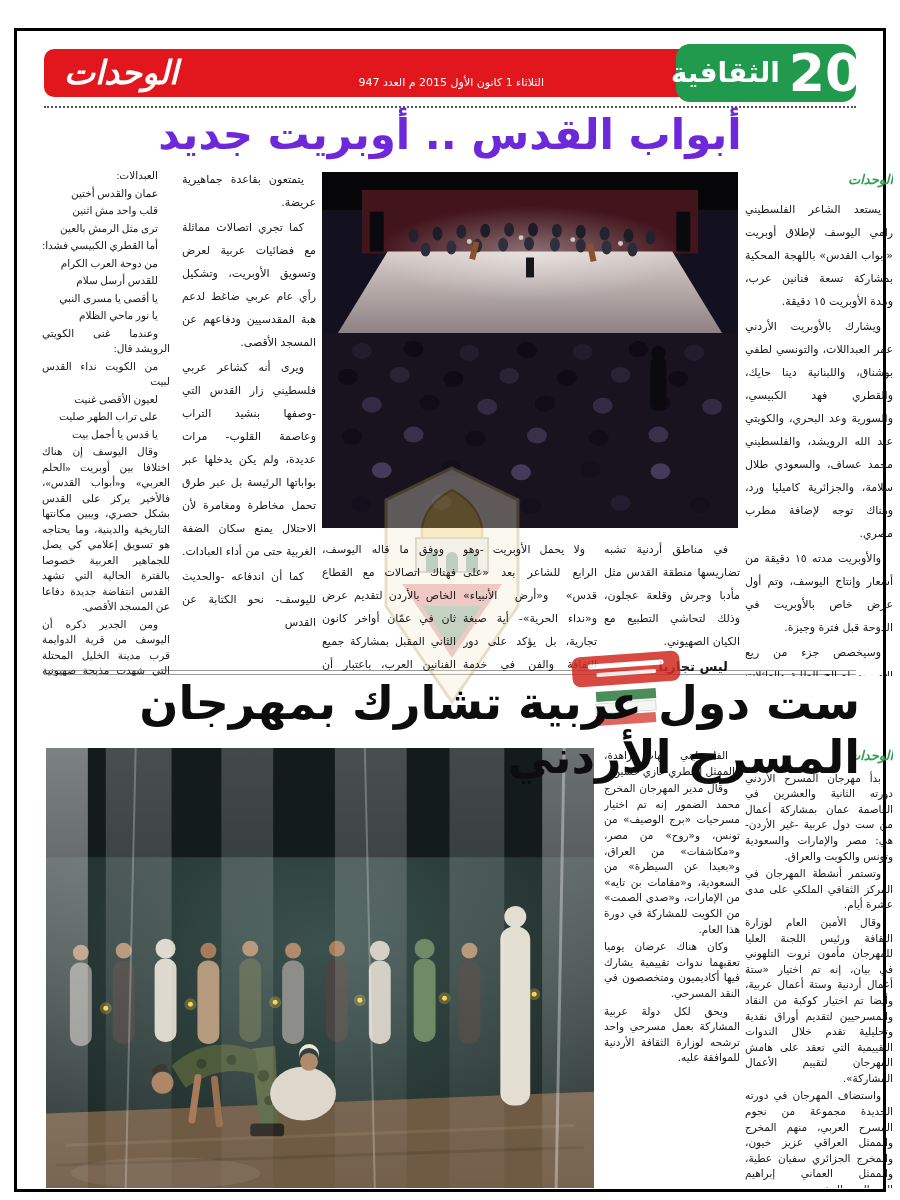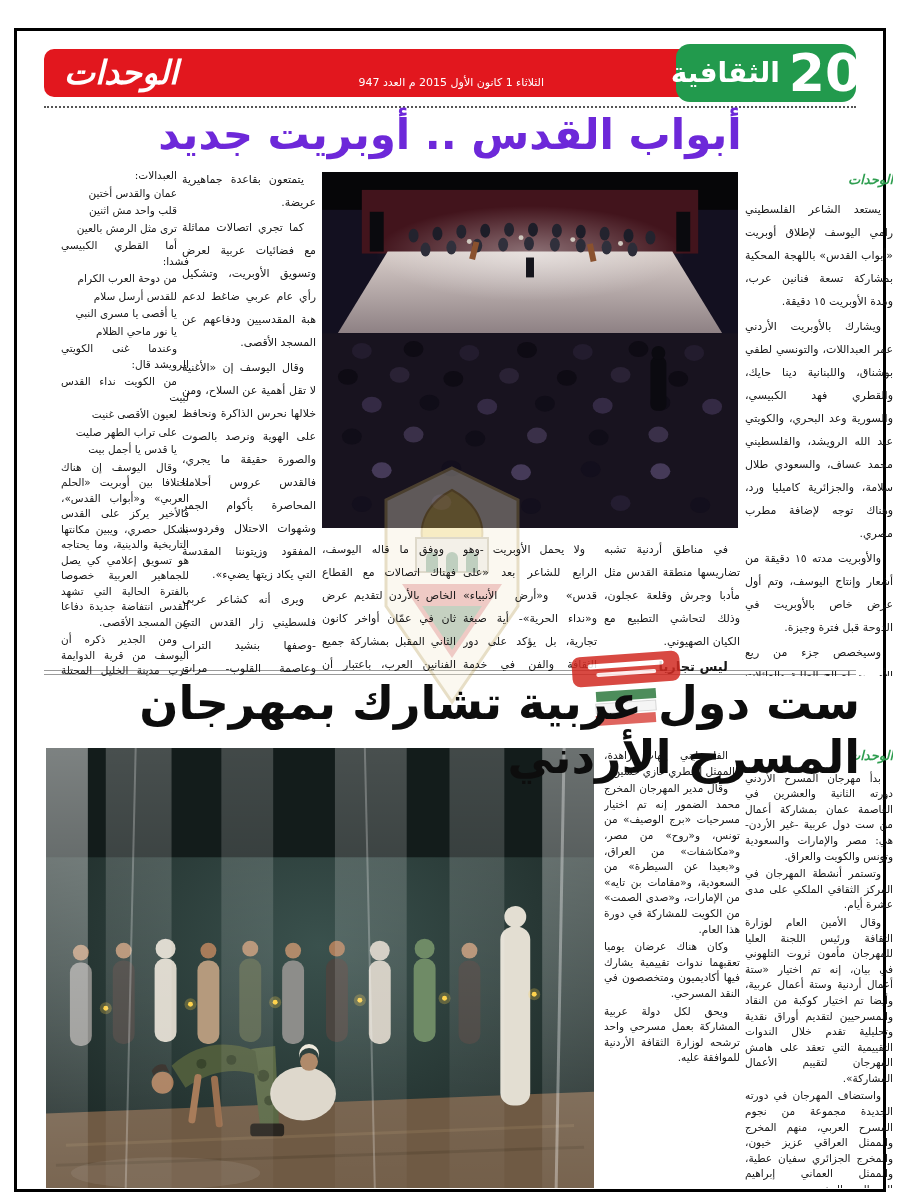--- a/index.html
+++ b/index.html
@@ -192,25 +192,25 @@
   <p>ولا يحمل الأوبريت -وهو الرابع للشاعر بعد «على قدس» و«أرض الأنبياء» و«نداء الحرية»- أية صبغة تجارية، بل يؤكد على دور الثقافة والفن في خدمة القضايا العربية، وفي مقدمتها القدس الشريف الذي يشكل وجدان العرب والمسلمين.</p>
 </div>
 
 <div class="col" style="left:322px; top:538px; width:134px; height:138px;">
   <p>ووفق ما قاله اليوسف، فهناك اتصالات مع القطاع الخاص بالأردن لتقديم عرض ثان في عمّان أواخر كانون الثاني المقبل بمشاركة جميع الفنانين العرب، باعتبار أن الفنان صاحب رسالة إنسانية أخلاقية وتأثير على الرأي العام ولا سيما وأن المشاركين</p>
 </div>
 
 <div class="col" style="left:182px; top:168px; width:134px; height:508px;">
   <p>يتمتعون بقاعدة جماهيرية عريضة.</p>
   <p>كما تجري اتصالات مماثلة مع فضائيات عربية لعرض وتسويق الأوبريت، وتشكيل رأي عام عربي ضاغط لدعم هبة المقدسيين ودفاعهم عن المسجد الأقصى.</p>
-  <p>وقال اليوسف إن «الأغنية لا تقل أهمية عن السلاح، ومن خلالها نحرس الذاكرة ونحافظ على الهوية ونرصد بالصوت والصورة حقيقة ما يجري، فالقدس عروس أحلامنا المحاصرة بأكوام الجمر وشهوات الاحتلال وفردوسنا المفقود وزيتوننا المقدسة التي يكاد زيتها يضيء».</p>
   <p>ويرى أنه كشاعر عربي فلسطيني زار القدس التي -وصفها بنشيد التراب وعاصمة القلوب- مرات عديدة، ولم يكن يدخلها عبر بواباتها الرئيسة بل عبر طرق تحمل مخاطرة ومغامرة لأن الاحتلال يمنع سكان الضفة الغربية حتى من أداء العبادات.</p>
-</div>
-
-<div class="col poemcol" style="left:61px; top:168px; width:128px; height:508px;">
+  <p>كما أن اندفاعه -والحديث لليوسف- نحو الكتابة عن القدس</p>
+</div>
+
+<div class="col poemcol" style="left:42px; top:168px; width:128px; height:508px;font-family:Liberation Serif, serif;">
   <p class="lead">العبدالات:</p>
   <p class="poem">عمان والقدس أختين</p>
   <p class="poem">قلب واحد مش اثنين</p>
   <p class="poem">ترى مثل الرمش بالعين</p>
   <p class="lead">أما القطري الكبيسي فشدا:</p>
   <p class="poem">من دوحة العرب الكرام</p>
   <p class="poem">للقدس أرسل سلام</p>
   <p class="poem">يا أقصى يا مسرى النبي</p>
   <p class="poem">يا نور ماحي الظلام</p>
   <p class="lead">وعندما غنى الكويتي الرويشد قال:</p>

